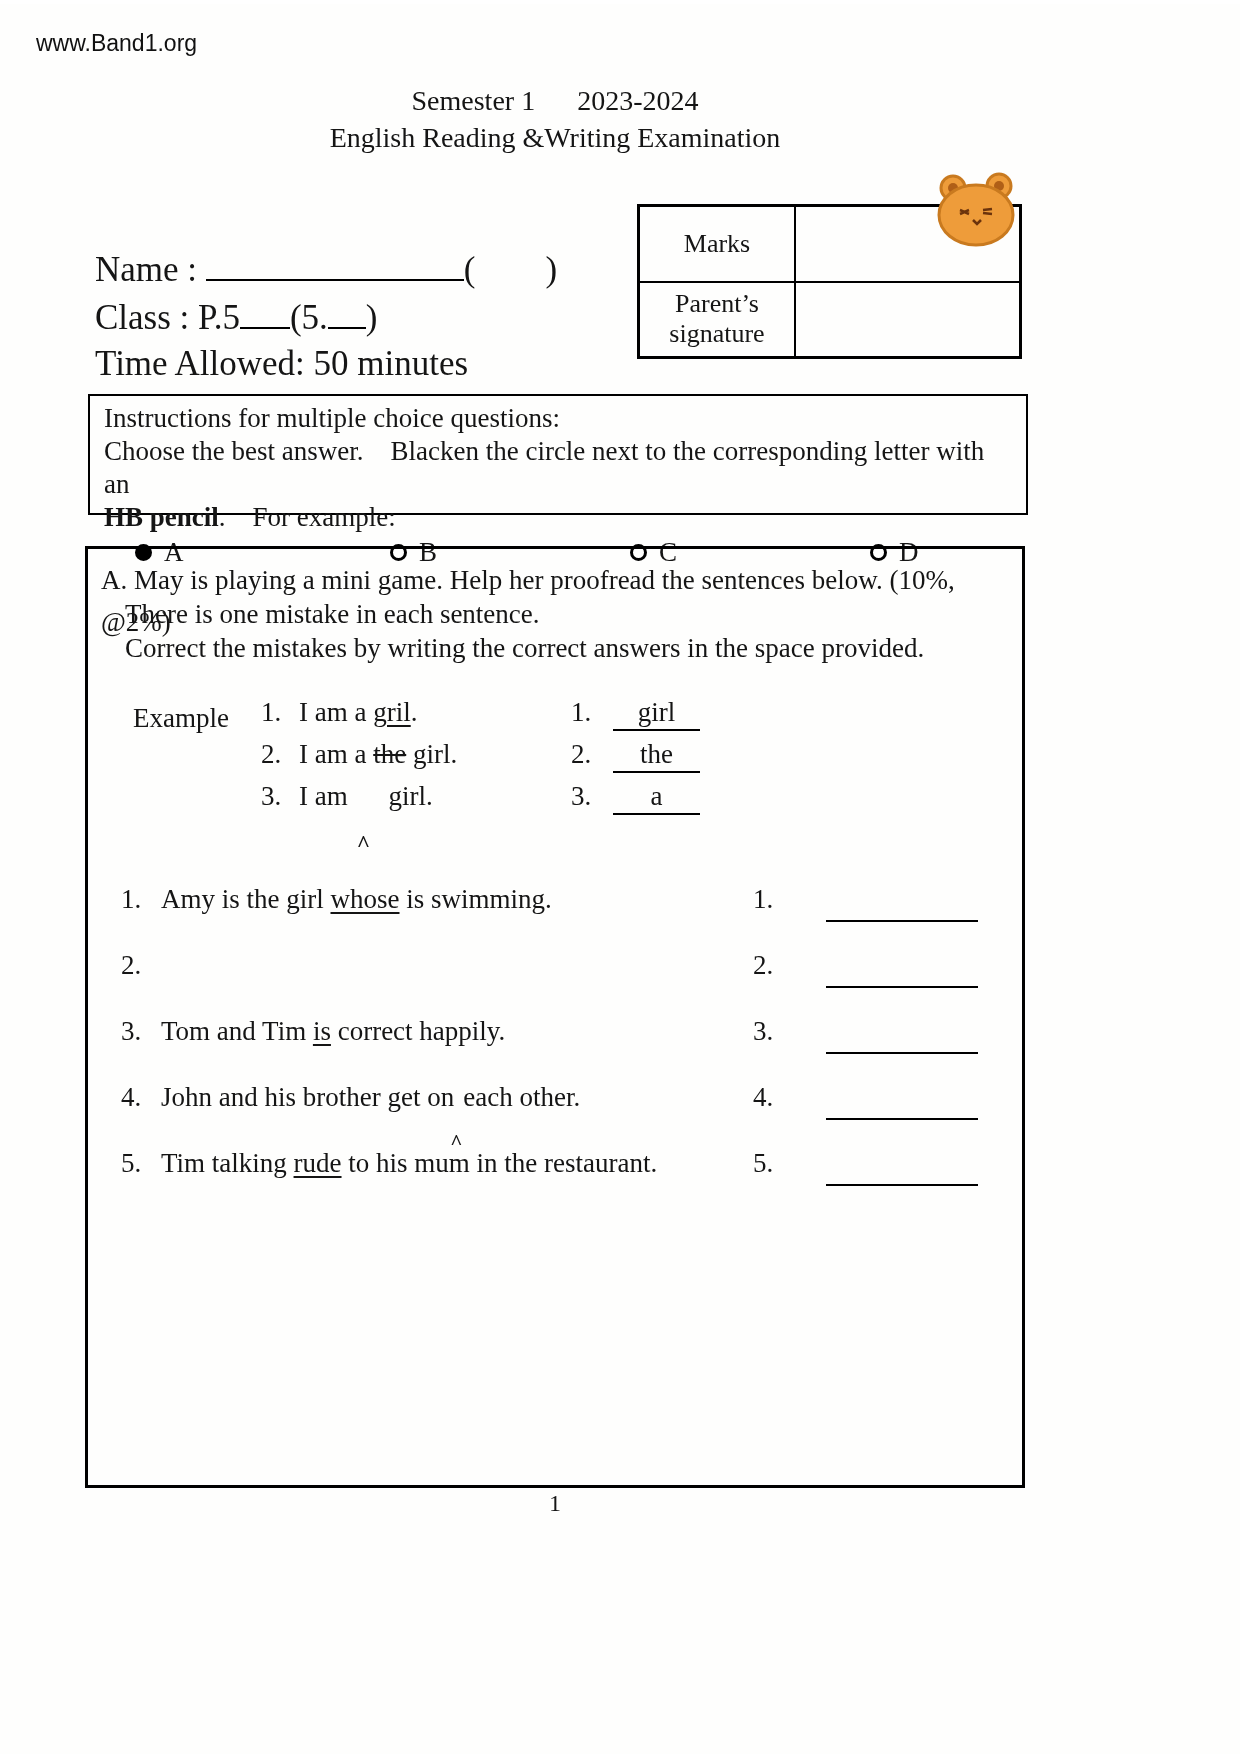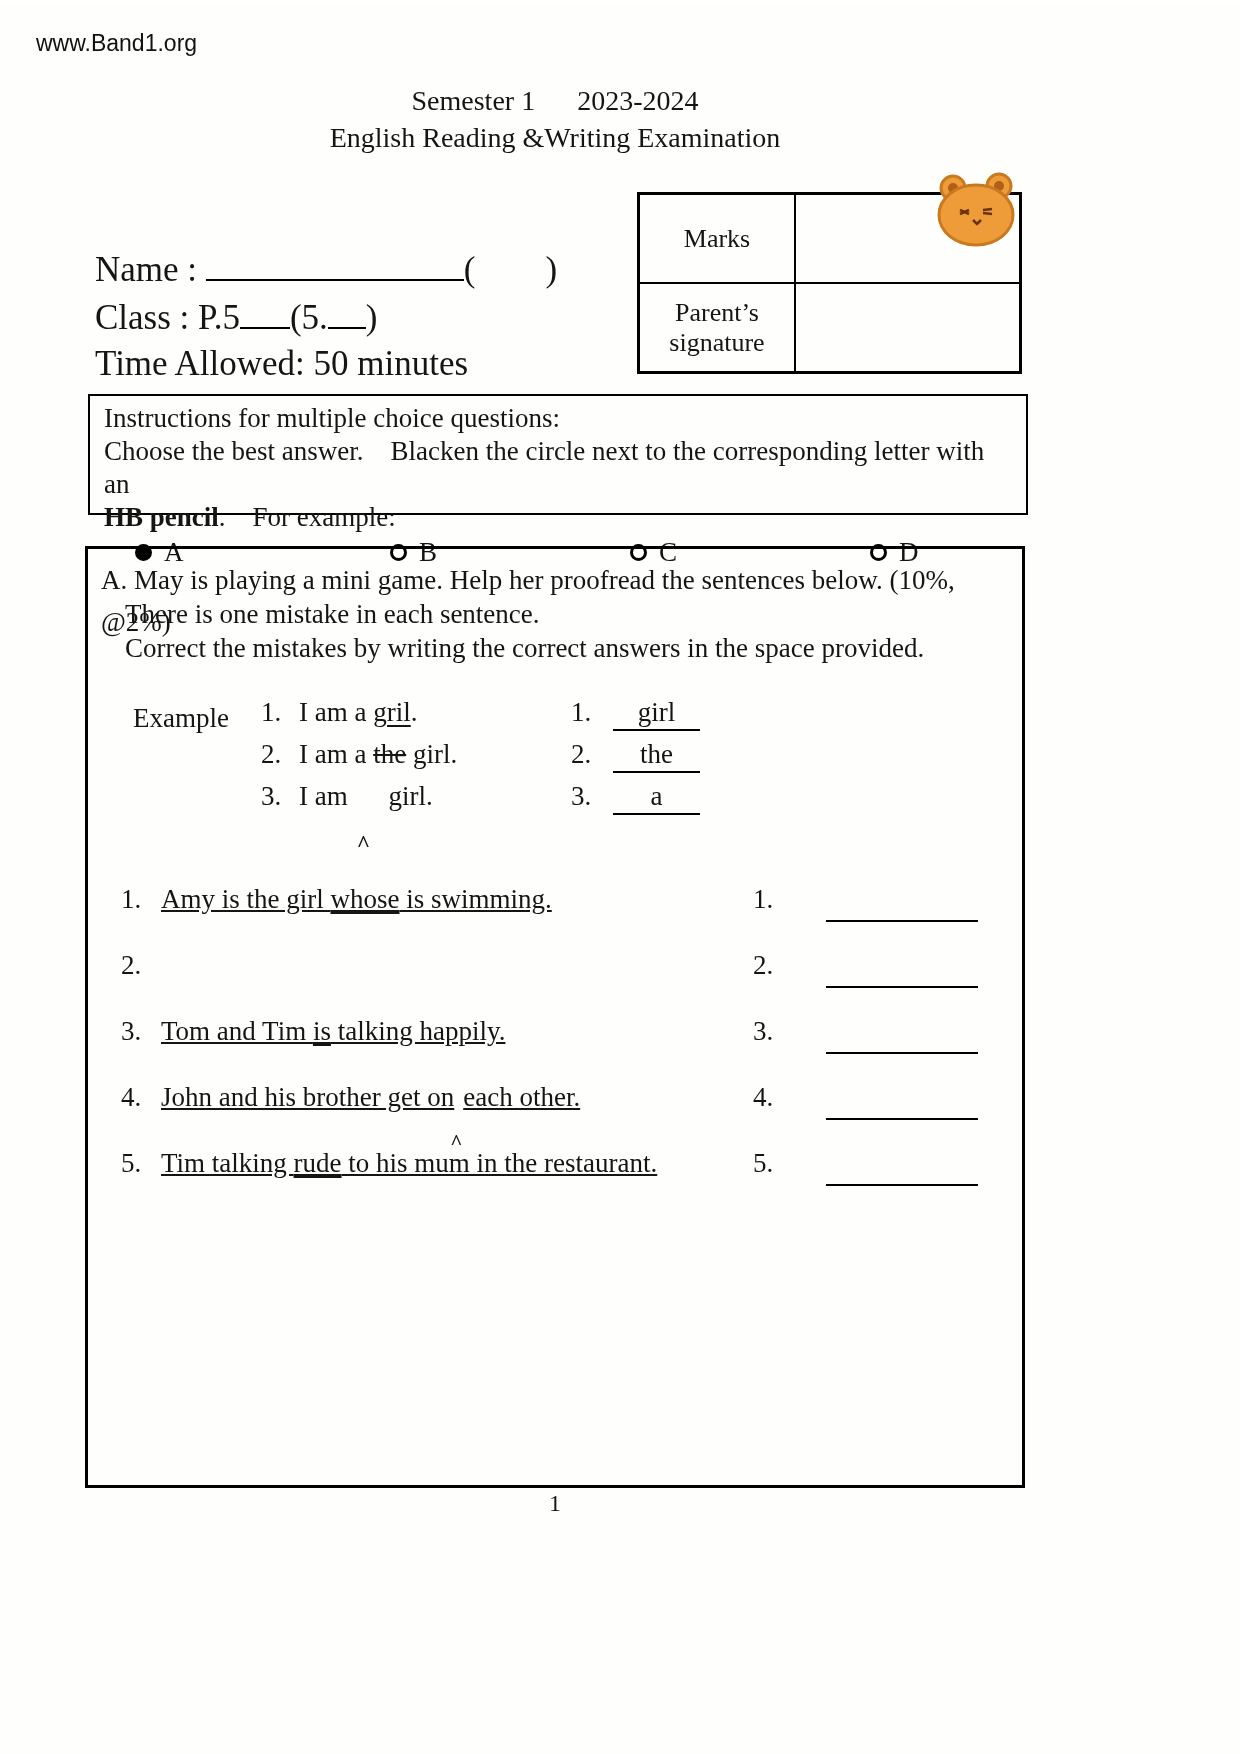--- a/index.html
+++ b/index.html
@@ -16,21 +16,21 @@
     font-family:"Liberation Sans", sans-serif; font-size:23px; color:#111;
   }
 
   .header {
     position:absolute; left:85px; top:78px; width:940px;
     text-align:center; font-size:28px; line-height:37px;
   }
 
   
   .marks-table {
-    position:absolute; left:637px; top:188px; width:385px; height:182px;
+    position:absolute; left:637px; top:200px; width:385px; height:155px;
     display:grid; grid-template-columns:156px 1fr; grid-template-rows:1fr 1fr;
     border:2px solid #000;
   }
   .mt-cell {
     border:1px solid #000; display:flex; align-items:center; justify-content:center;
     text-align:center; font-size:26px; line-height:30px; padding:4px;
   }
   .bear { position:absolute; left:930px; top:168px; z-index:3; }
 
   
@@ -67,21 +67,21 @@
   .ex-num { position:absolute; left:173px; }
   .ex-text { position:absolute; left:211px; white-space:pre-wrap; }
   .ex-ansnum { position:absolute; left:483px; }
   .answord {
     position:absolute; left:525px; top:0; width:87px; height:34px;
     border-bottom:2px solid #000; text-align:center;
   }
 
   .q-row { position:absolute; left:0; width:100%; height:44px; }
   .q-num { position:absolute; left:33px; }
-  .q-text { position:absolute; left:73px; white-space:pre-wrap;text-decoration:underline; }
+  .q-text { position:absolute; left:73px; white-space:pre-wrap; }
   .a-num { position:absolute; left:665px; }
   .a-blank { position:absolute; left:738px; top:10px; width:152px; height:28px; border-bottom:2px solid #000; }
 
   .u { text-decoration:underline; text-underline-offset:4px; }
   .strike { text-decoration:line-through; }
 
   .gap-ex { display:inline-block; width:34px; position:relative; }
   .gap-ex .caret { position:absolute; left:9px; top:26px; font-size:23px; font-weight:bold; }
   .gap-q { display:inline-block; width:9px; position:relative; }
   .gap-q .caret { position:absolute; left:-4px; top:24px; font-size:21px; font-weight:bold; }
@@ -189,21 +189,21 @@
     </div>
 
     <div class="q-row" style="top:401px;">
       <span class="q-num">2.</span>
       <span class="a-num">2.</span>
       <span class="a-blank"></span>
     </div>
 
     <div class="q-row" style="top:467px;">
       <span class="q-num">3.</span>
-      <span class="q-text"><span>Tom and Tim </span><span class="u">is</span><span> talking happily.</span></span>
+      <span class="q-text"><span>Tom and Tim </span><span class="u">is</span><span> correct happily.</span></span>
       <span class="a-num">3.</span>
       <span class="a-blank"></span>
     </div>
 
     <div class="q-row" style="top:533px;">
       <span class="q-num">4.</span>
       <span class="q-text"><span>John and his brother get on</span><span class="gap-q"><span class="caret">^</span></span><span>each other.</span></span>
       <span class="a-num">4.</span>
       <span class="a-blank"></span>
     </div>

